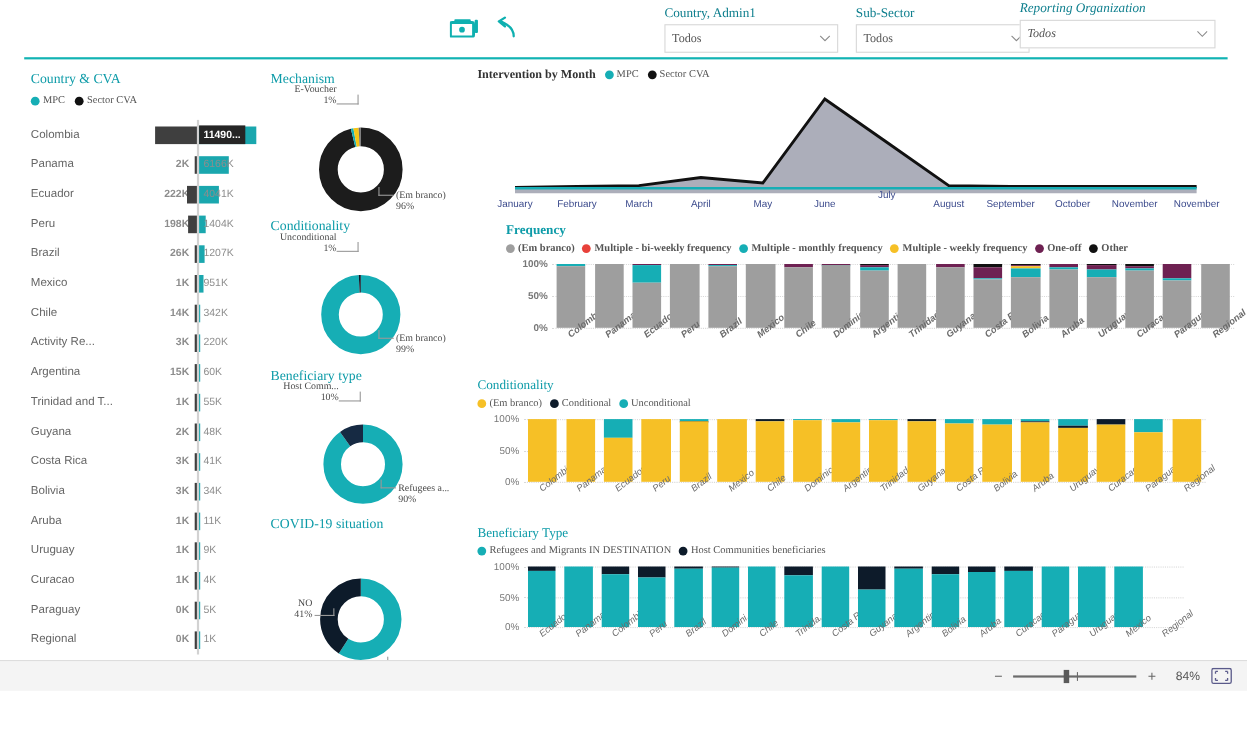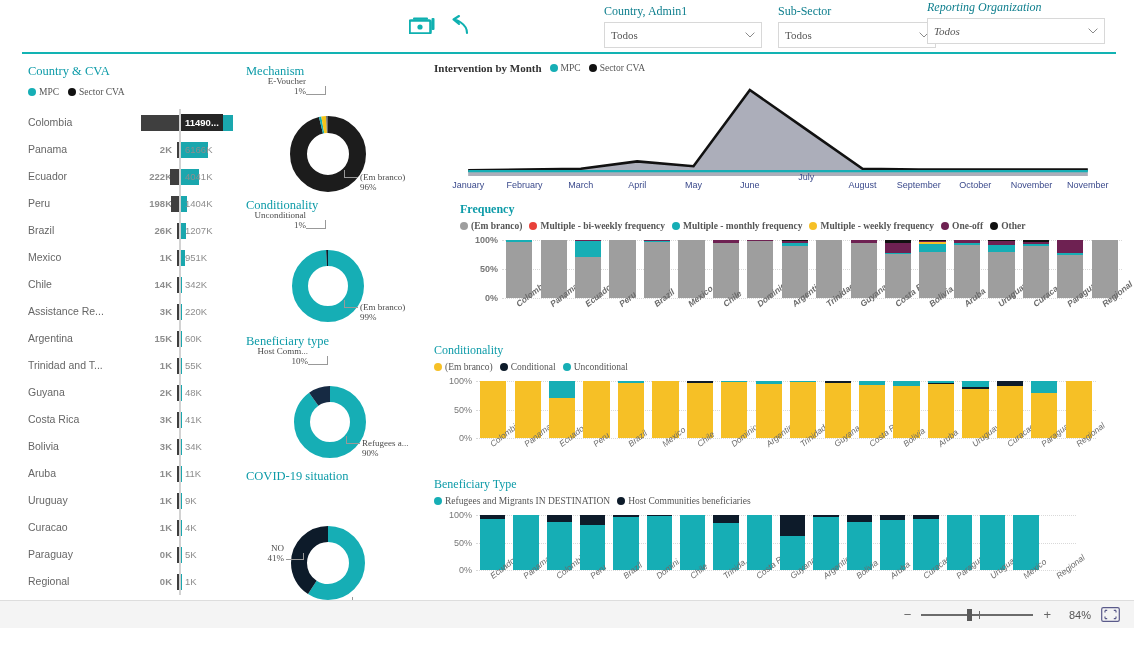--- a/index.html
+++ b/index.html
@@ -213,21 +213,21 @@
           <div class="c-right-val" style="top: 8px;">951K</div>
         </div>
         <div class="country-row">
           <div class="c-name" style="top: 7px;">Chile</div>
           <div class="c-left-val c-left-box" style="top: 8px;">14K</div>
           <div class="c-bar-mpc" style="left: 149.4px; top: 6px; width: 1.6px; height: 16px;"></div>
           <div class="c-bar-cva" style="left: 152.5px; top: 6px; width: 1.6px; height: 16px;"></div>
           <div class="c-right-val" style="top: 8px;">342K</div>
         </div>
         <div class="country-row">
-          <div class="c-name" style="top: 7px;">Assistance Re...</div>
+          <div class="c-name" style="top: 7px;">Activity Re...</div>
           <div class="c-left-val c-left-box" style="top: 8px;">3K</div>
           <div class="c-bar-mpc" style="left: 149.4px; top: 6px; width: 1.6px; height: 16px;"></div>
           <div class="c-bar-cva" style="left: 152.5px; top: 6px; width: 1.6px; height: 16px;"></div>
           <div class="c-right-val" style="top: 8px;">220K</div>
         </div>
         <div class="country-row">
           <div class="c-name" style="top: 7px;">Argentina</div>
           <div class="c-left-val c-left-box" style="top: 8px;">15K</div>
           <div class="c-bar-mpc" style="left: 149.4px; top: 6px; width: 1.6px; height: 16px;"></div>
           <div class="c-bar-cva" style="left: 152.5px; top: 6px; width: 1.6px; height: 16px;"></div>

